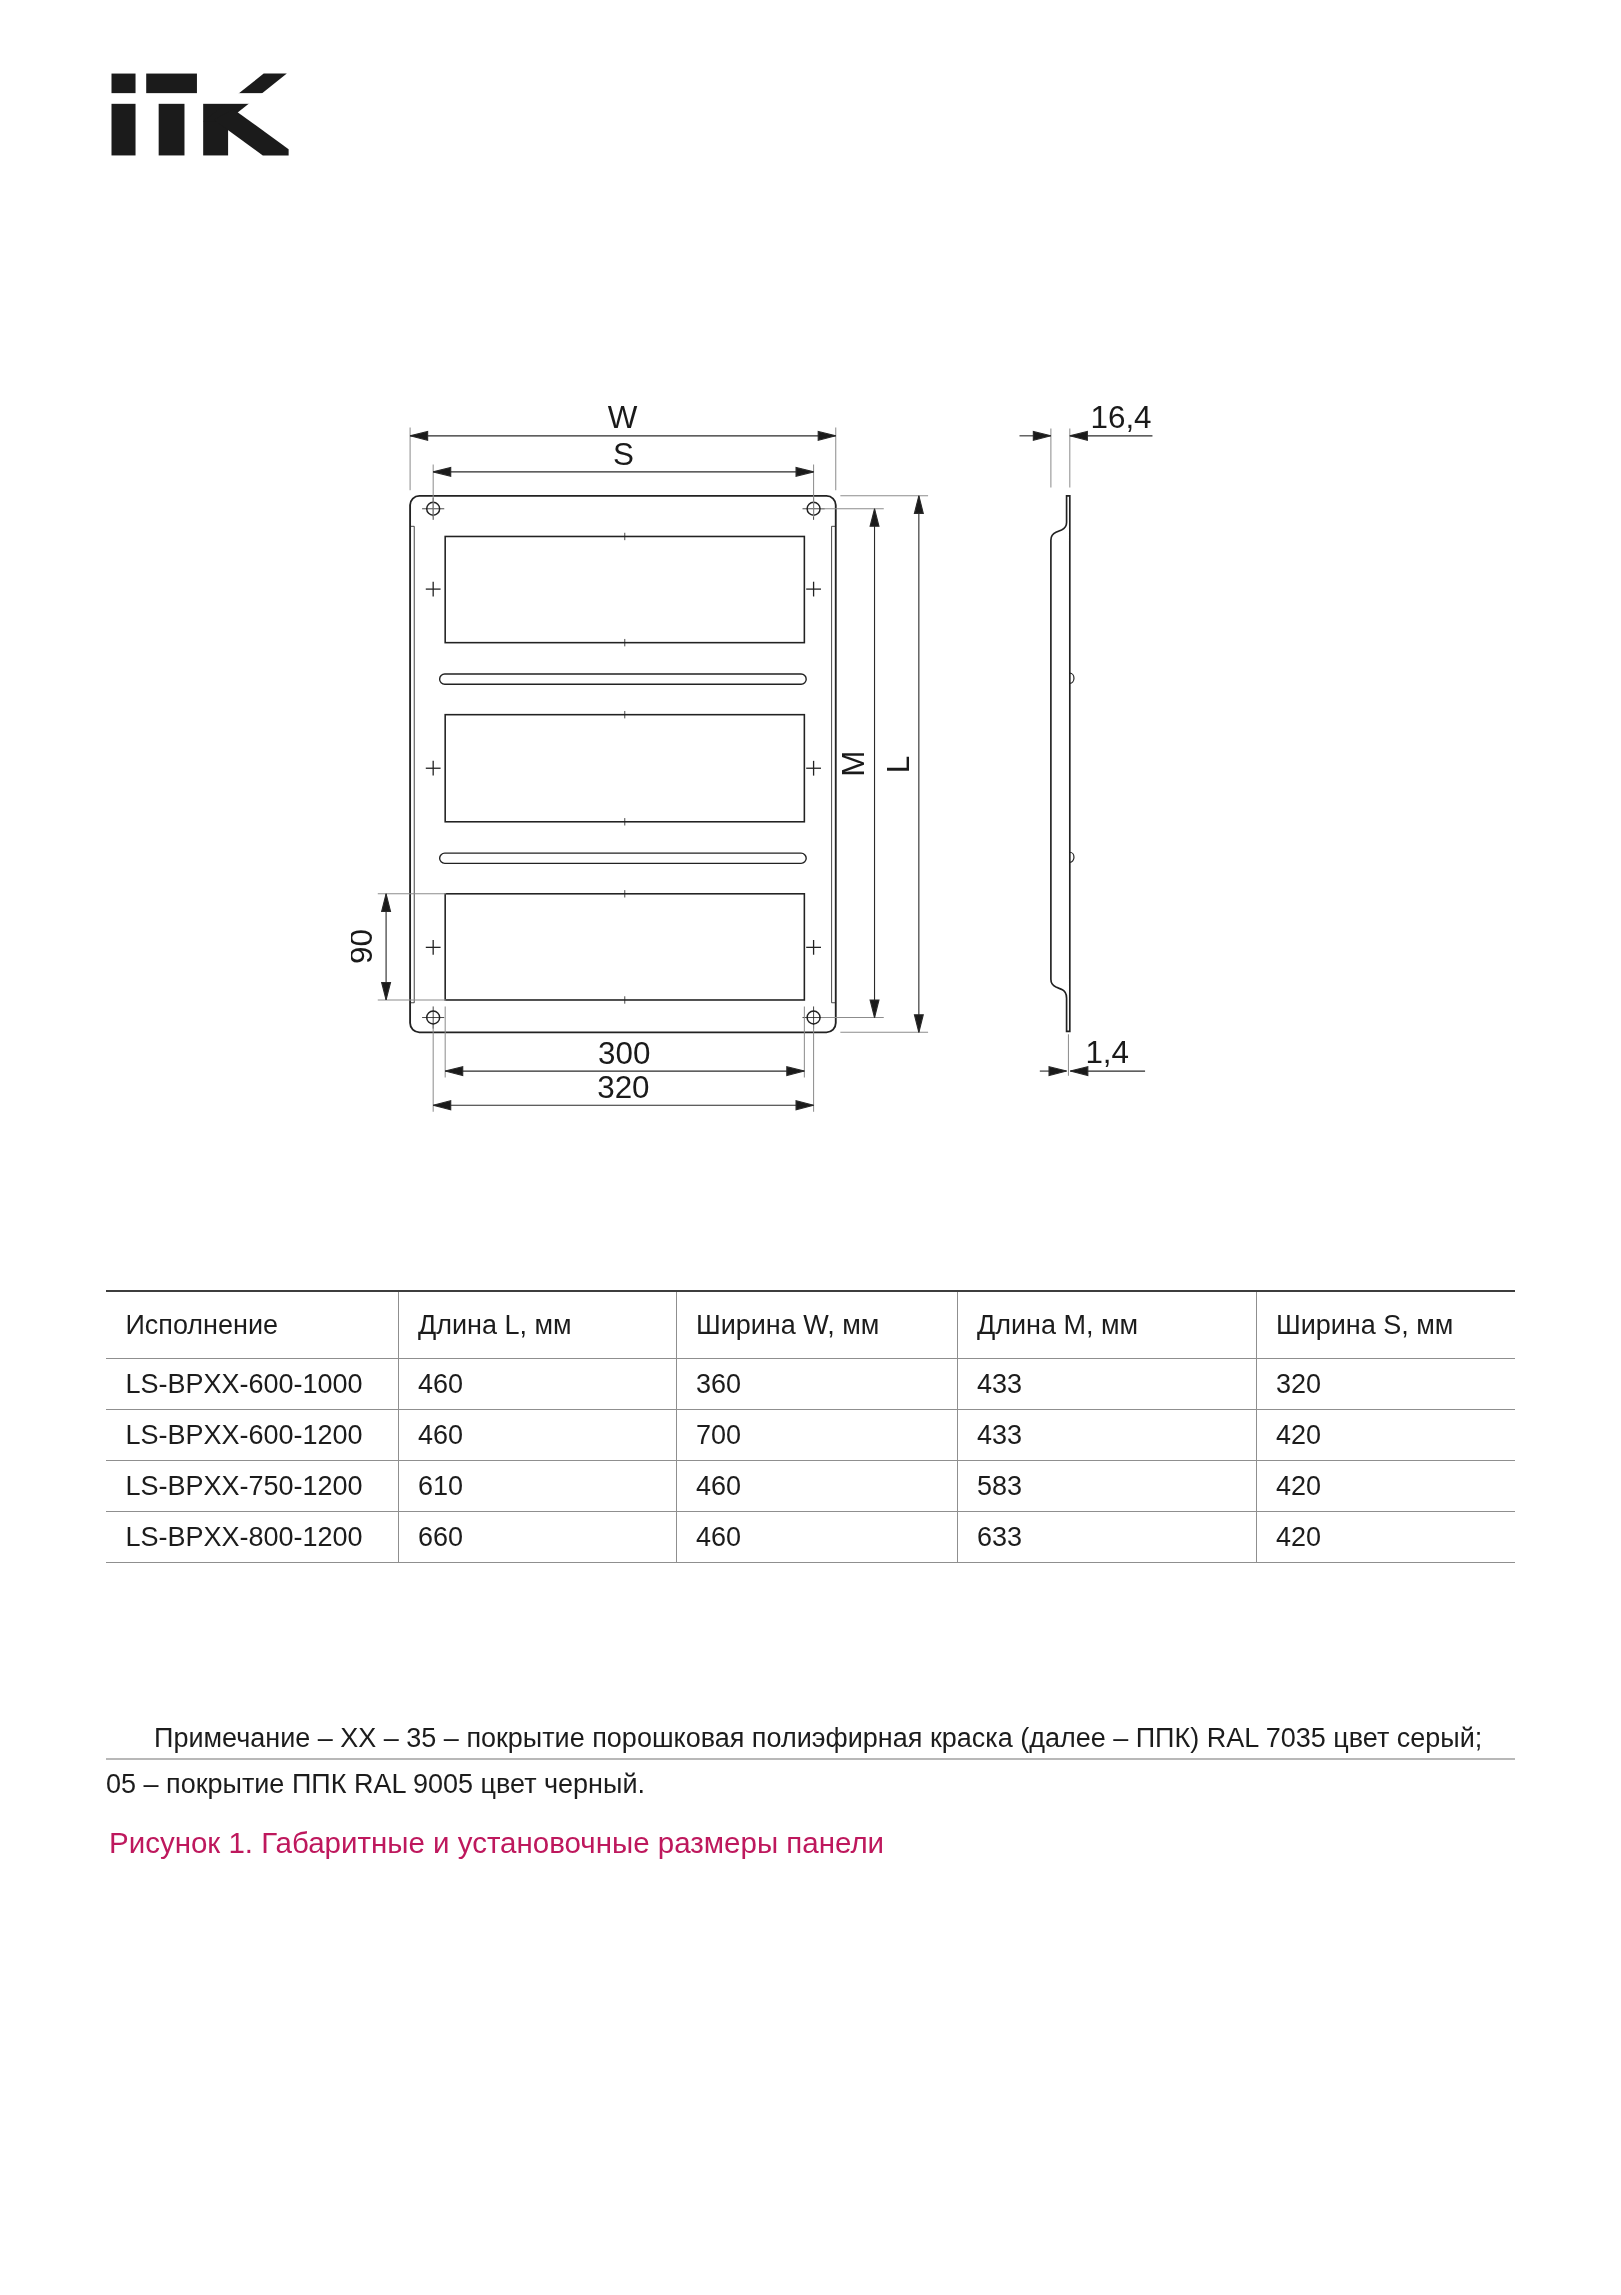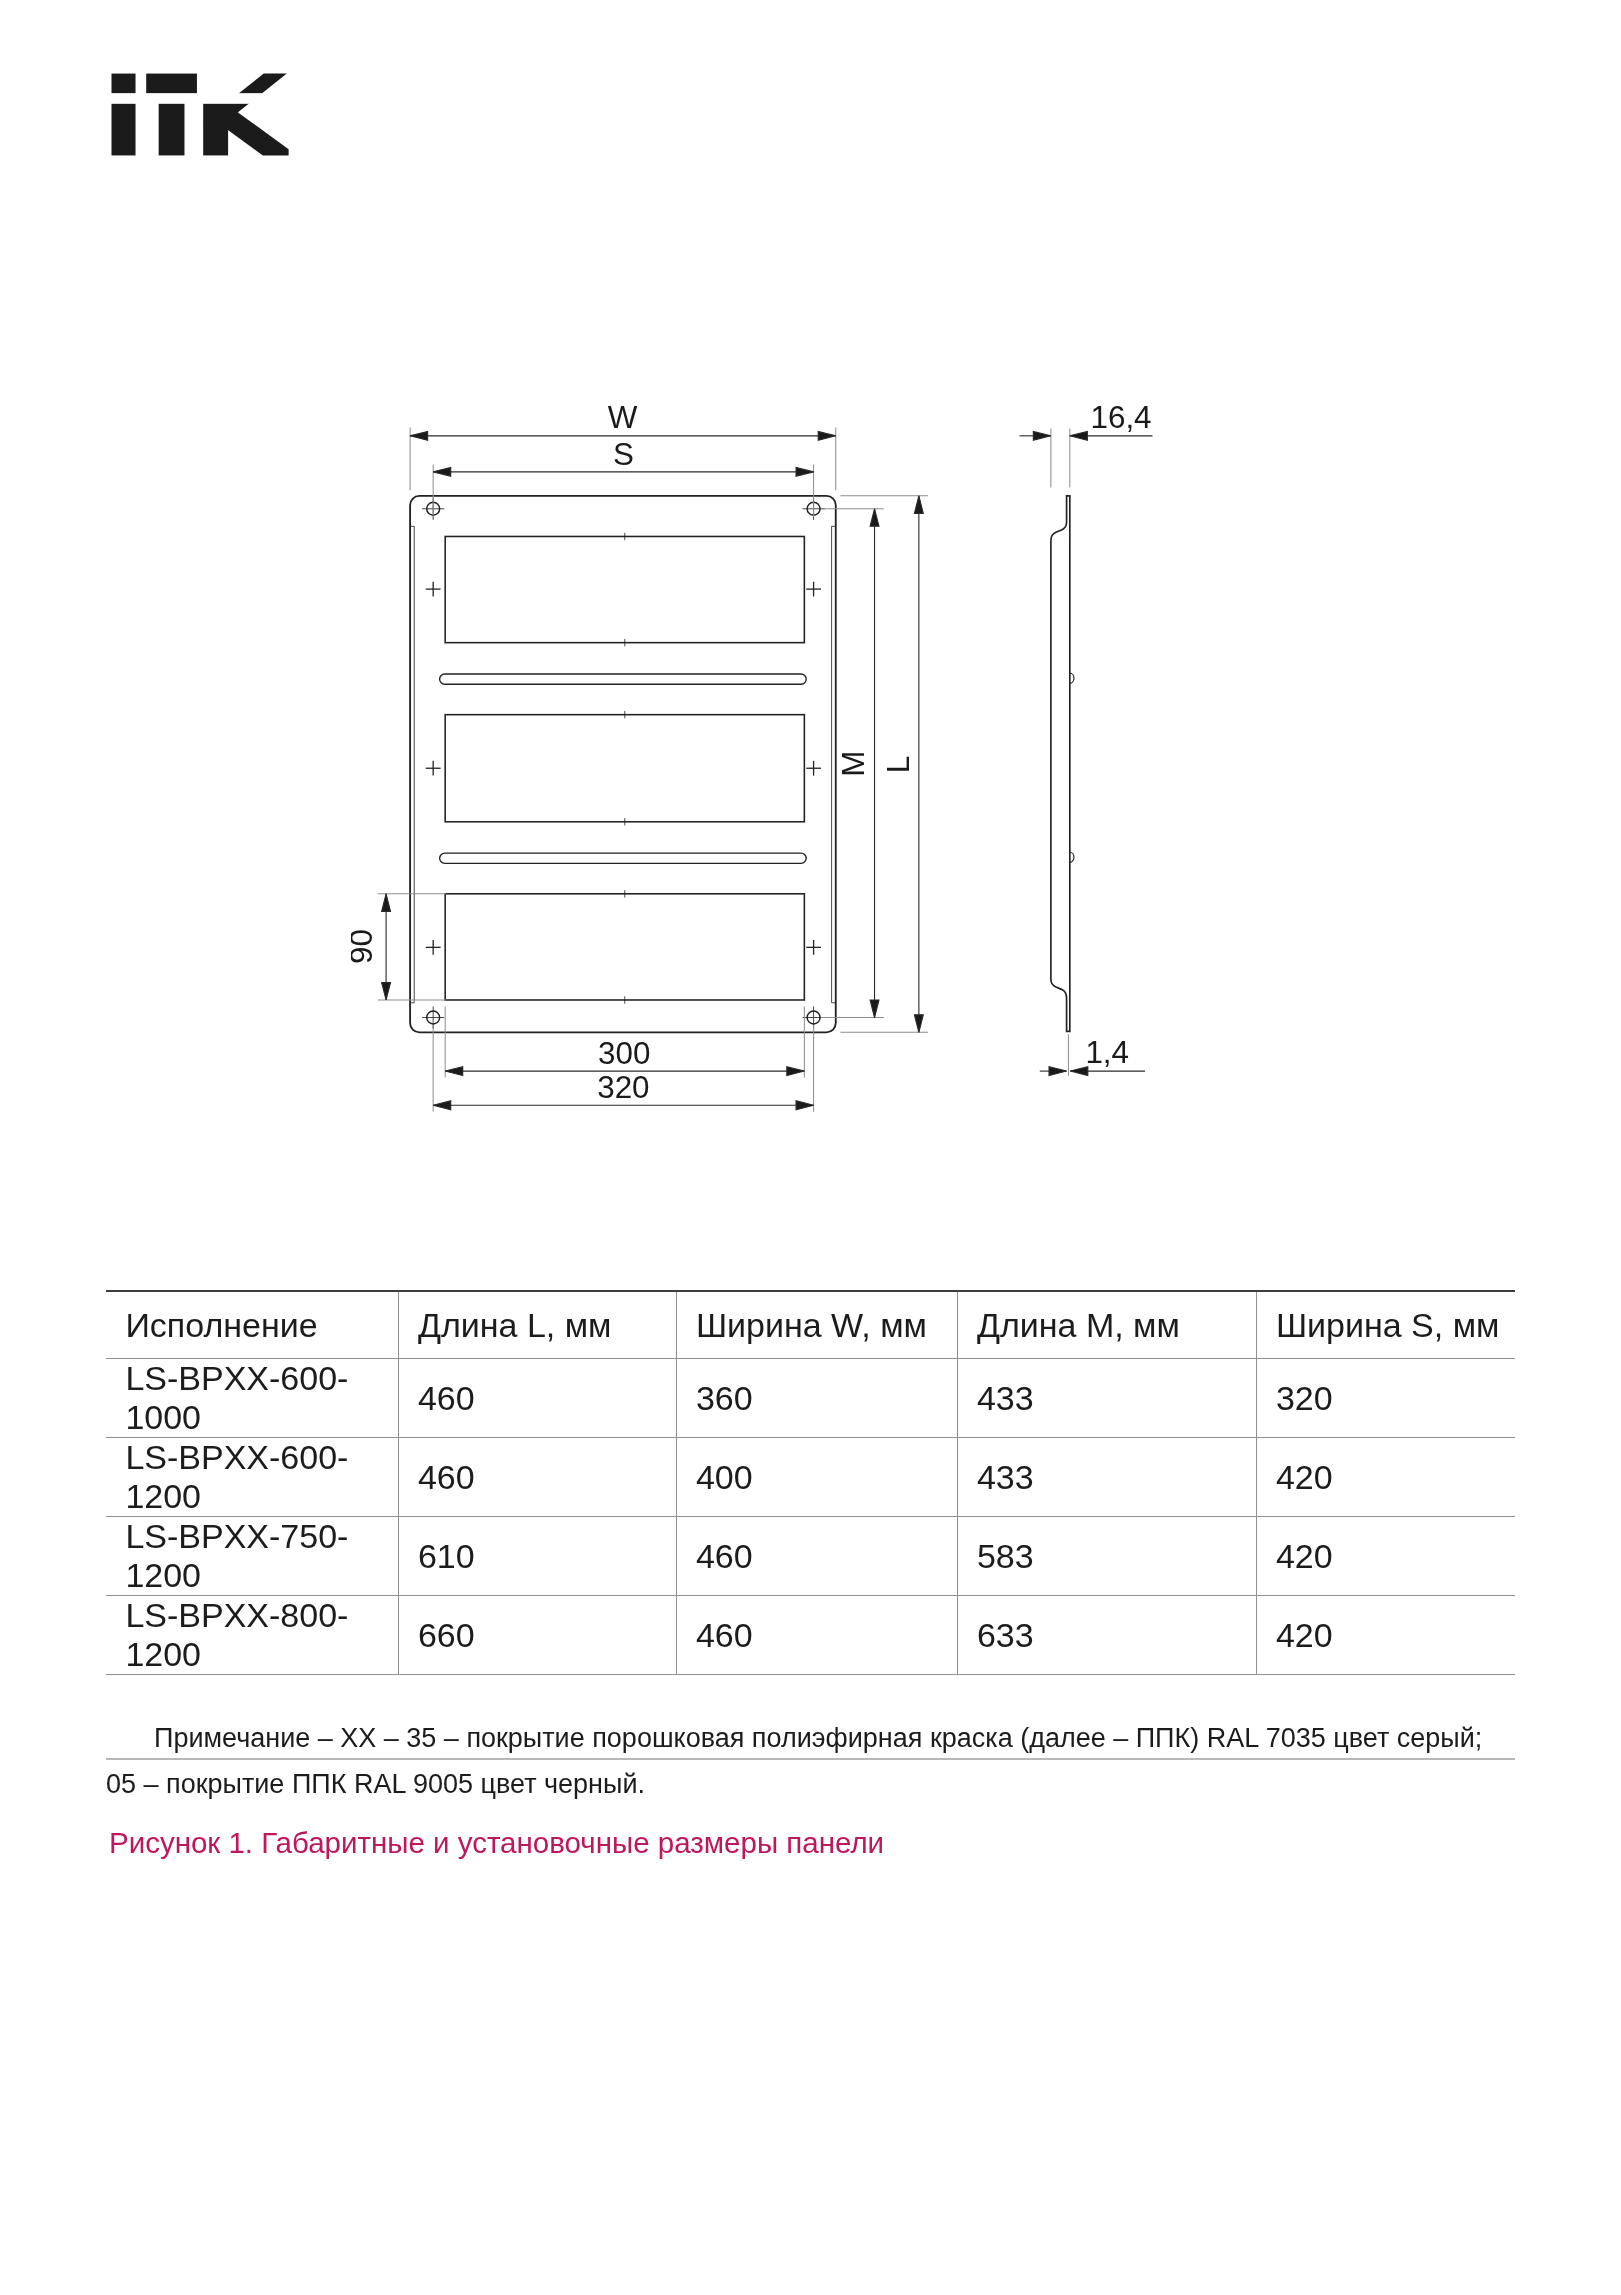--- a/index.html
+++ b/index.html
@@ -7,21 +7,21 @@
   .abs{position:absolute;}
 
   
   #logo{left:110px;top:70px;width:181px;height:89px;}
 
   
   #drawing{left:351px;top:397px;width:831px;height:748px;}
   text.dim{font-family:"Liberation Sans",sans-serif;font-size:34px;fill:#1a1a1a;}
 
   
-  #spec-table{left:106px;top:1290px;width:1409px;border-collapse:collapse;table-layout:fixed;font-size:34px;color:#1c1c1c;}
+  #spec-table{left:106px;top:1290px;width:1409px;border-collapse:collapse;table-layout:fixed;font-size:27px;color:#1c1c1c;}
   #spec-table th,#spec-table td{font-weight:normal;text-align:left;padding:0 0 0 19.4px;vertical-align:middle;
       border-top:1.5px solid #8f8f8f;}
   #spec-table th{height:66px;}
   #spec-table td{height:50px;}
   #spec-table tr th:first-child,#spec-table tr td:first-child{border-left:none;}
   #spec-table th+th,#spec-table td+td{border-left:1.5px solid #8f8f8f;}
   #spec-table thead tr{border-top:2.8px solid #3d3d3d;}
   #spec-table{border-top:2.8px solid #3d3d3d;border-bottom:1.5px solid #8f8f8f;}
 
   
@@ -214,21 +214,21 @@
       <tr>
         <td>LS-BPXX-600-1000</td>
         <td>460</td>
         <td>360</td>
         <td>433</td>
         <td>320</td>
       </tr>
       <tr>
         <td>LS-BPXX-600-1200</td>
         <td>460</td>
-        <td>400</td>
+        <td>700</td>
         <td>433</td>
         <td>420</td>
       </tr>
       <tr>
         <td>LS-BPXX-750-1200</td>
         <td>610</td>
         <td>460</td>
         <td>583</td>
         <td>420</td>
       </tr>

